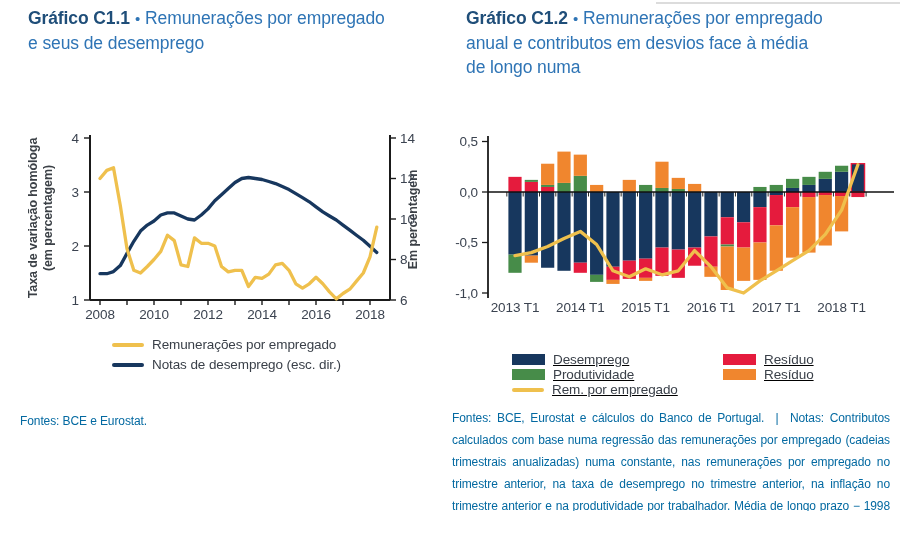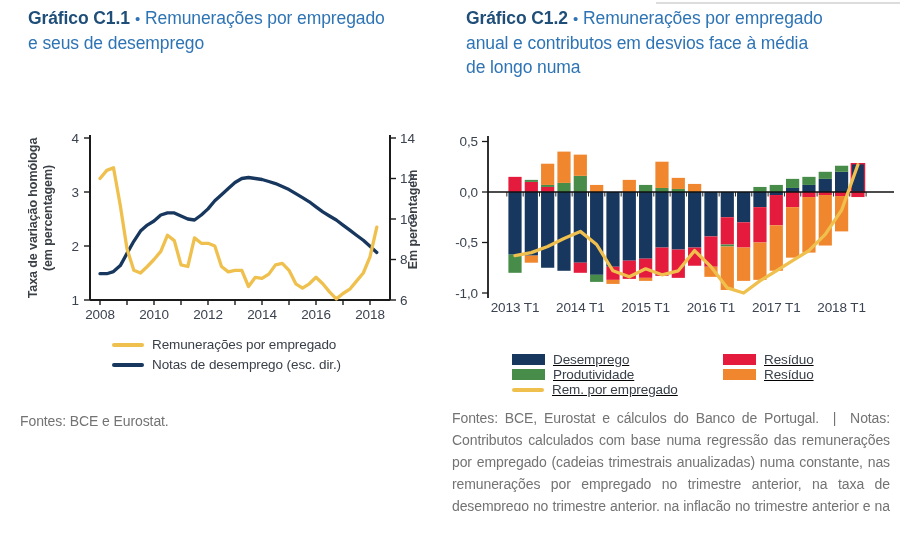--- a/index.html
+++ b/index.html
@@ -21,21 +21,21 @@
   .chart-box{position:absolute;}
   svg text{font-family:"Liberation Sans",sans-serif;fill:#3b4350;}
   .legend-left{position:absolute;left:112px;top:337px;display:flex;flex-direction:column;gap:5px;}
   .legend-row{display:flex;align-items:center;gap:8px;font-size:13.5px;color:#3a4049;}
   .sw-line{width:32px;height:4px;border-radius:2px;flex:0 0 auto;}
   .sw-rect{width:33px;height:11px;flex:0 0 auto;}
   .legend-right{
     position:absolute;left:512px;top:352px;display:grid;
     grid-template-columns:211px auto;row-gap:0;text-decoration:underline;
   }
-  .footer{position:absolute;font-size:14px;line-height:22px;color:#737373;}
+  .footer{position:absolute;font-size:12px;line-height:22px;color:#0369a1;}
   .footer-left{left:20px;top:410px;width:410px;}
   .footer-right{left:452px;top:407px;width:438px;text-align:justify;}
 </style>
 </head>
 <body>
 
 <div class="canvas">
   <div class="top-rule"></div>
 
   <div class="chart-title title-left">

